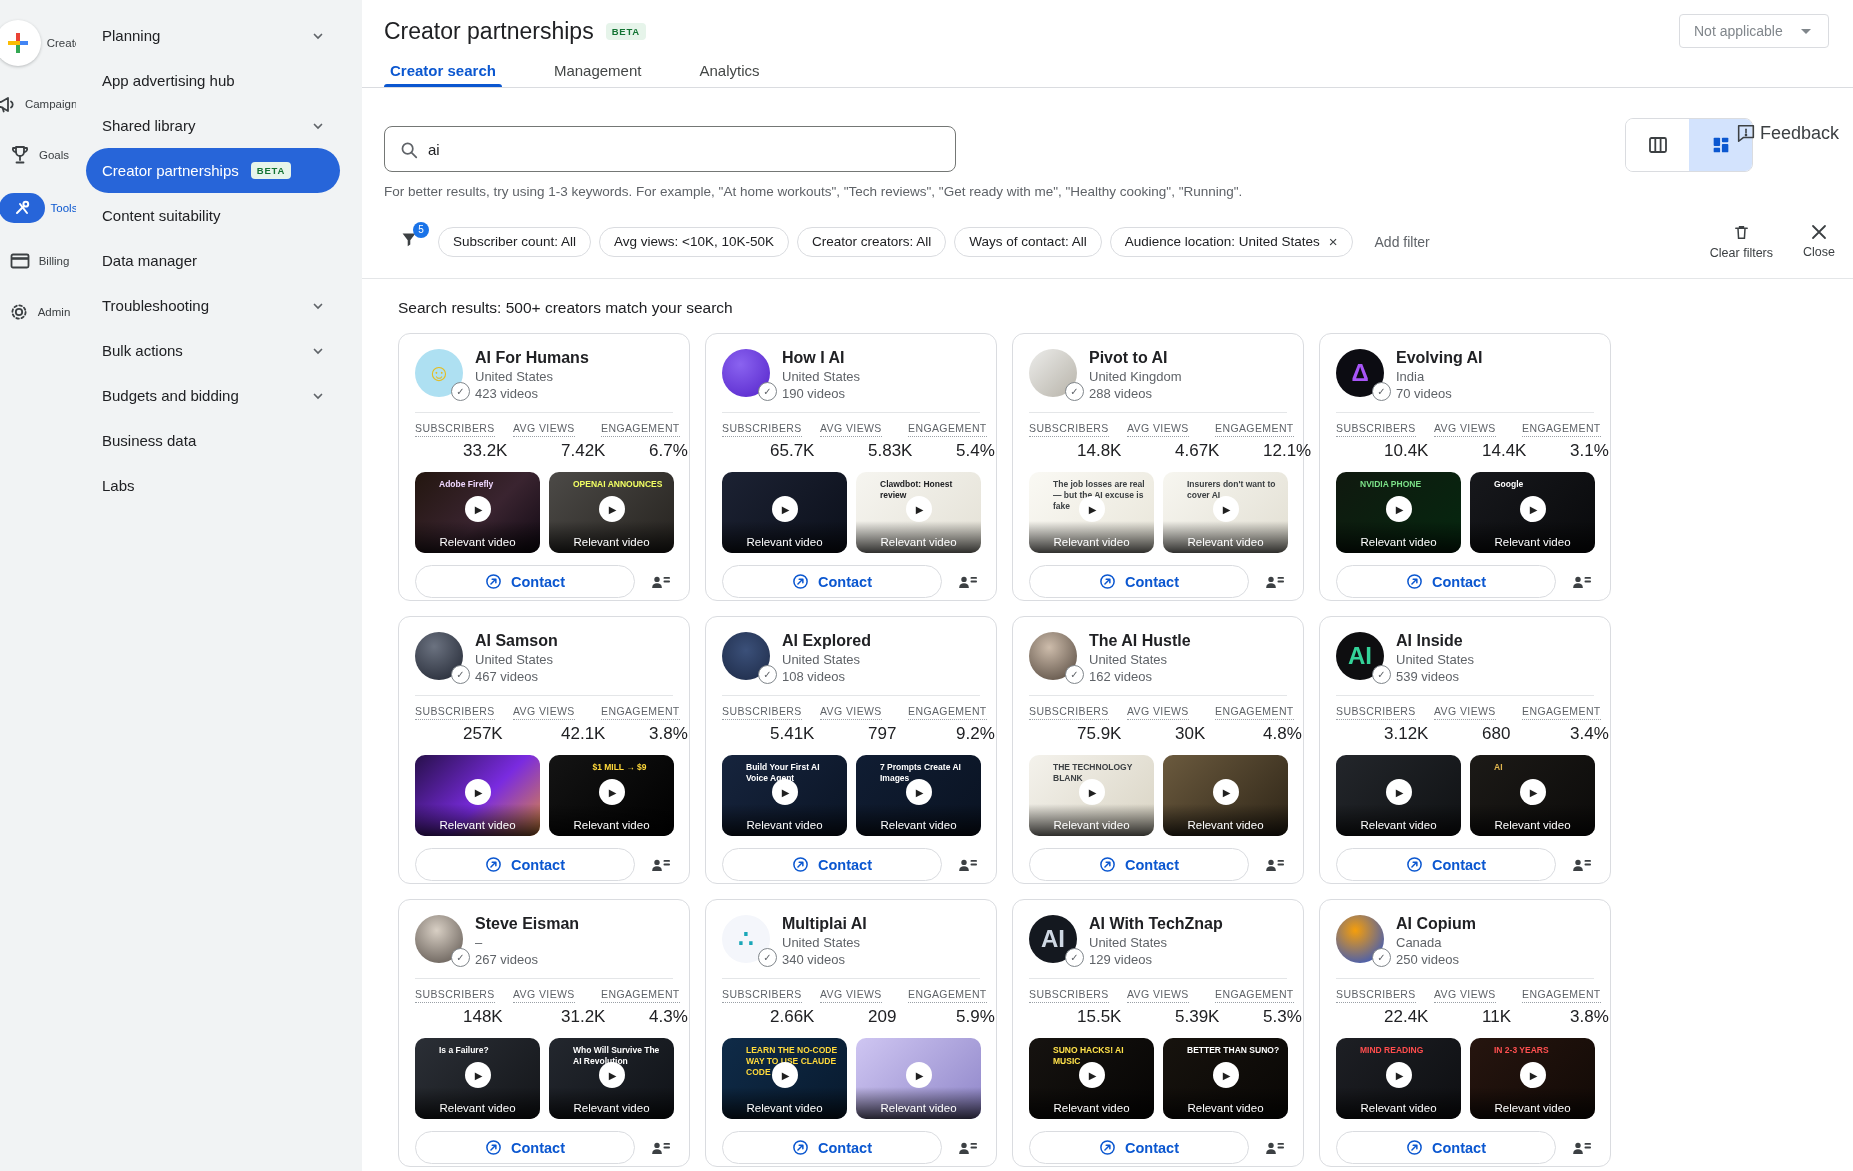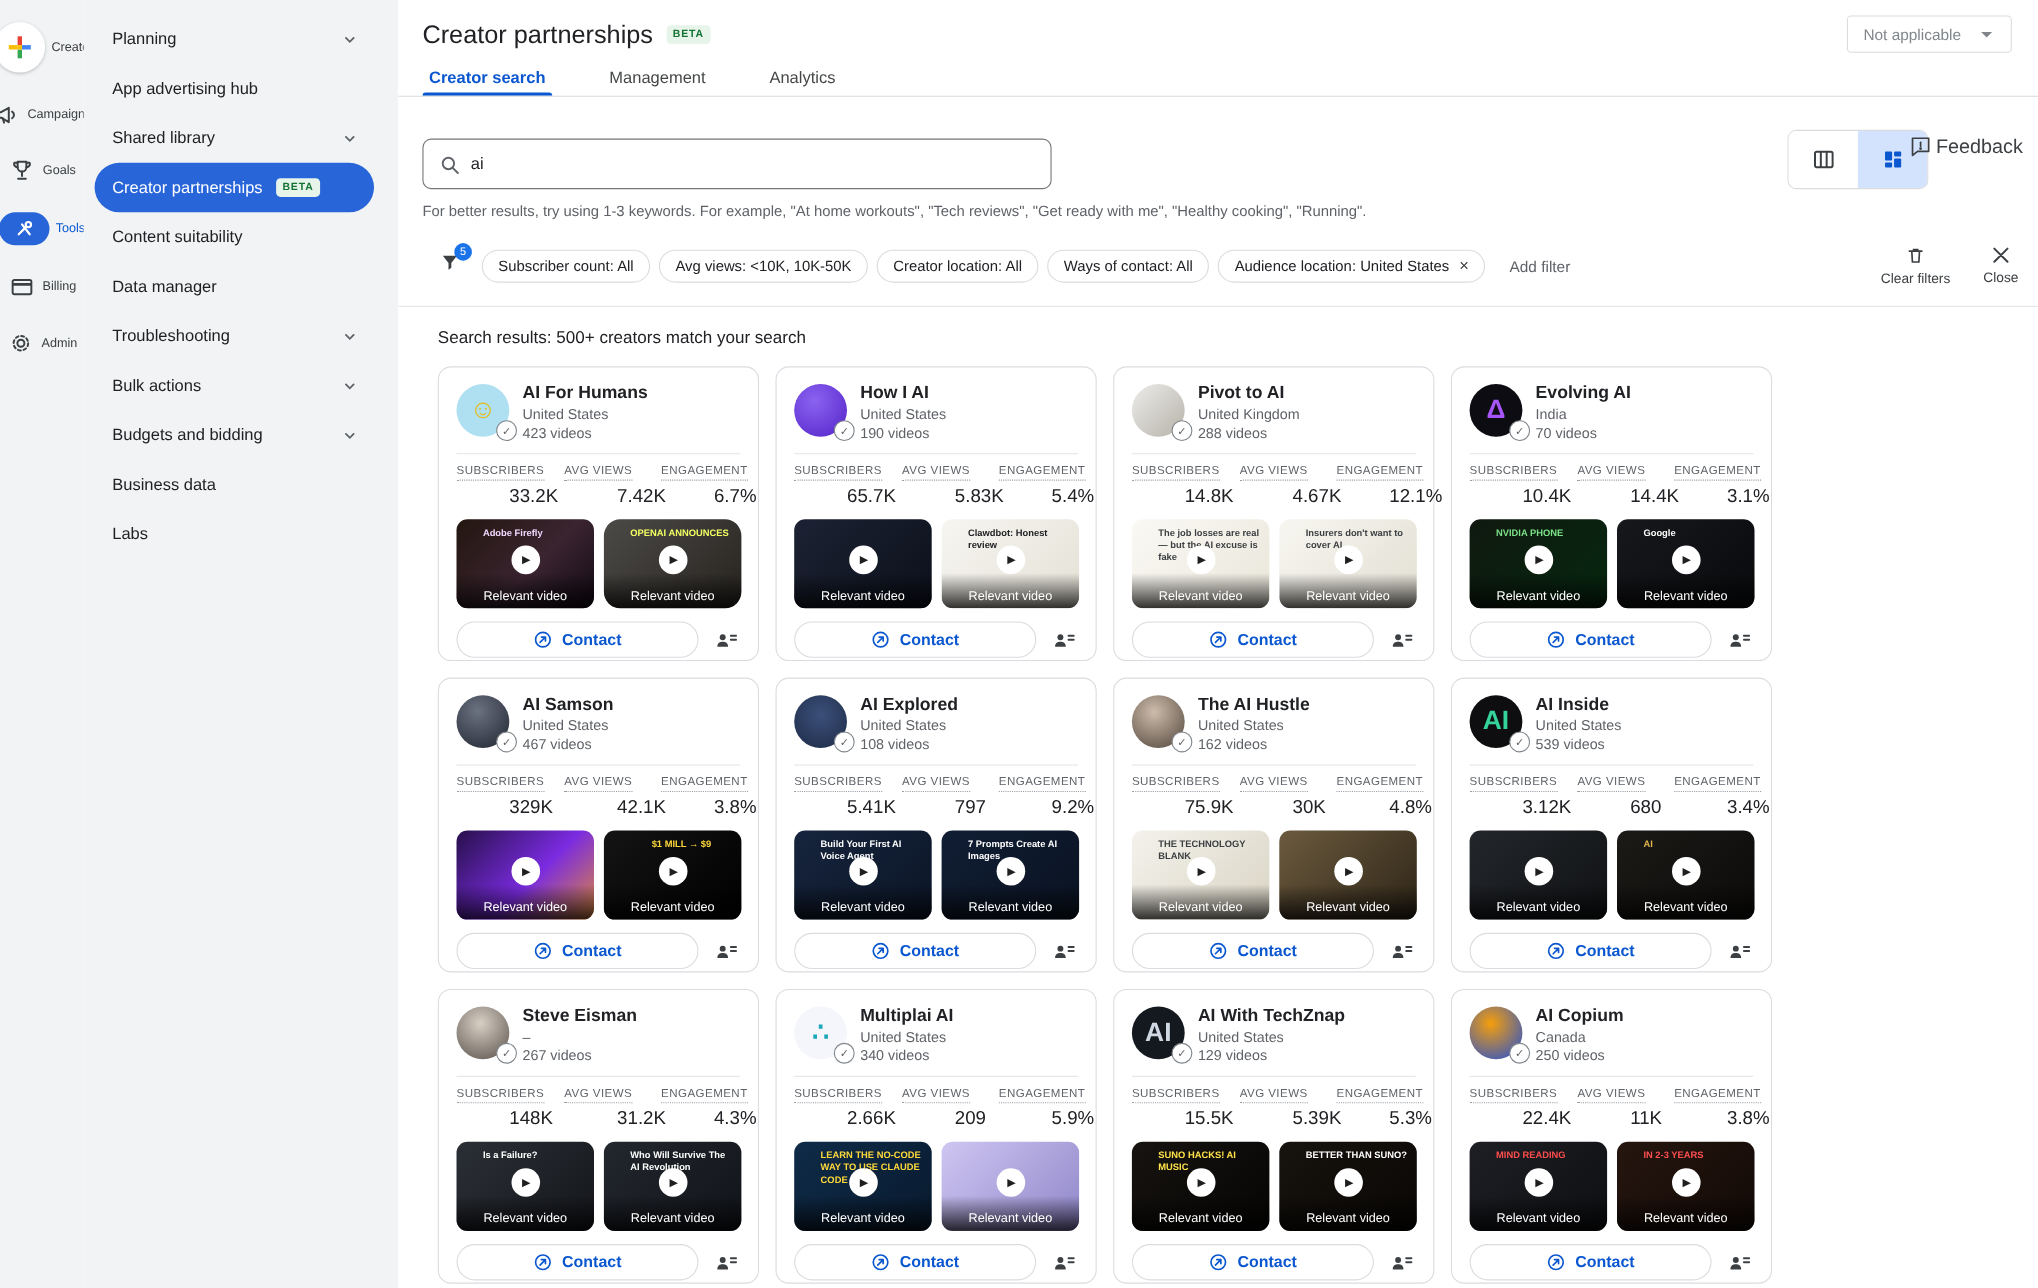--- a/index.html
+++ b/index.html
@@ -331,21 +331,21 @@
         <span>Subscriber count: All</span>
 
       </div>
 
       <div class="chip">
         <span>Avg views: &lt;10K, 10K-50K</span>
 
       </div>
 
       <div class="chip">
-        <span>Creator location: All</span>
+        <span>Creator creators: All</span>
 
       </div>
 
       <div class="chip">
         <span>Ways of contact: All</span>
 
       </div>
 
       <div class="chip">
         <span>Audience location: United States</span>
@@ -400,21 +400,21 @@
               <div class="sh"><span>ENGAGEMENT</span></div>
               <div class="sv">6.7%</div>
             </div>
           </div>
           <div class="thumbs">
             <div class="thumb" style="background: linear-gradient(135deg, rgb(35, 22, 15), rgb(58, 36, 48) 55%, rgb(18, 10, 20));">
               <span class="snippet" style="color: rgb(240, 216, 255);">Adobe Firefly</span>
               <span class="play">▶</span>
               <span class="caption">Relevant video</span>
             </div>
-            <div class="thumb" style="background: linear-gradient(135deg, rgb(76, 74, 71), rgb(38, 35, 31)); border-radius: 15px;">
+            <div class="thumb" style="background: linear-gradient(135deg, rgb(76, 74, 71), rgb(38, 35, 31));">
               <span class="snippet" style="color: rgb(242, 255, 99);">OPENAI ANNOUNCES</span>
               <span class="play">▶</span>
               <span class="caption">Relevant video</span>
             </div>
           </div>
           <div class="cfoot">
             <button class="contact-btn">
               <svg width="17" height="17" viewBox="0 0 18 18" fill="none" stroke="#0b57d0" stroke-width="1.6" stroke-linecap="round" stroke-linejoin="round">
                 <circle cx="9" cy="9" r="7"></circle>
                 <path d="M6.3 11.7l5-5M7.6 6.5h3.9v3.9"></path>
@@ -615,21 +615,21 @@
             <div>
               <div class="cname">AI Samson</div>
               <div class="cmeta">United States</div>
               <div class="cmeta">467 videos</div>
             </div>
           </div>
           <div class="cdiv"></div>
           <div class="stats">
             <div>
               <div class="sh"><span>SUBSCRIBERS</span></div>
-              <div class="sv">329K</div>
+              <div class="sv">257K</div>
             </div>
             <div>
               <div class="sh"><span>AVG VIEWS</span></div>
               <div class="sv">42.1K</div>
             </div>
             <div>
               <div class="sh"><span>ENGAGEMENT</span></div>
               <div class="sv">3.8%</div>
             </div>
           </div>

